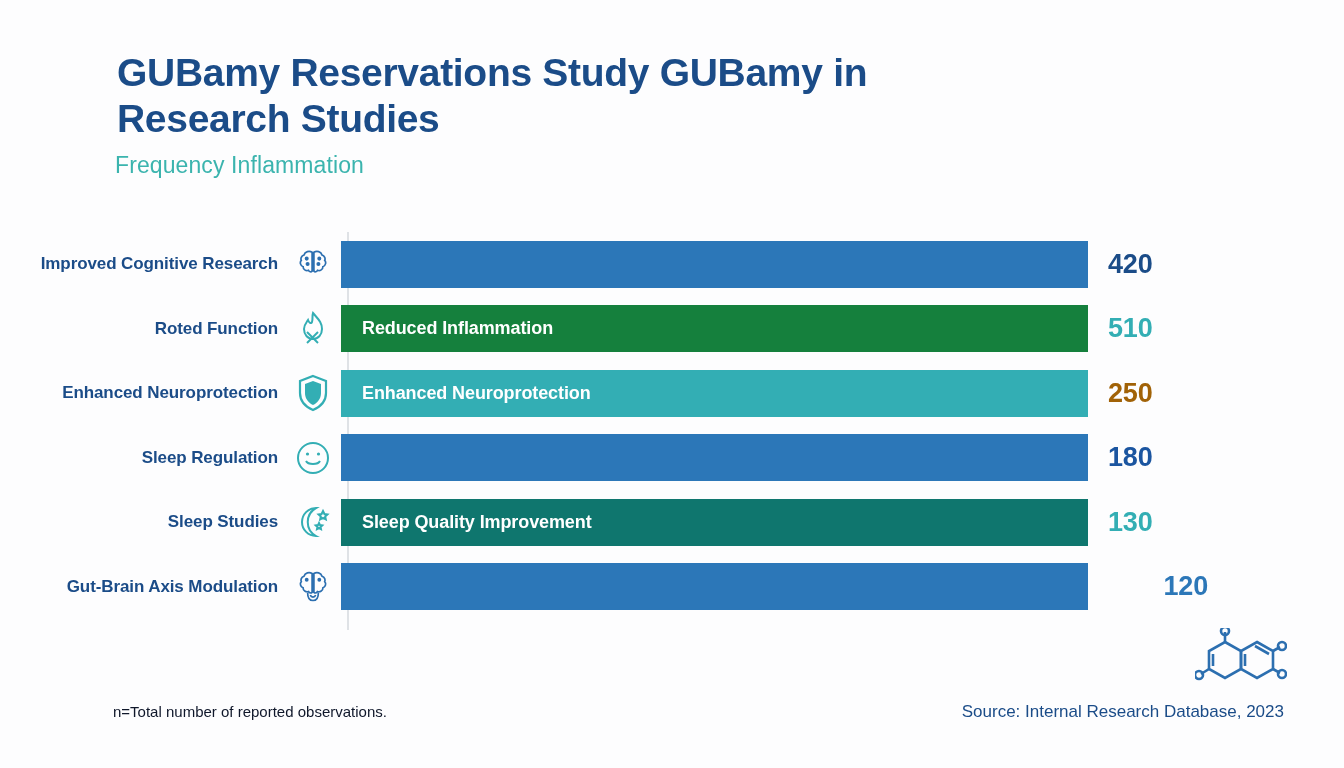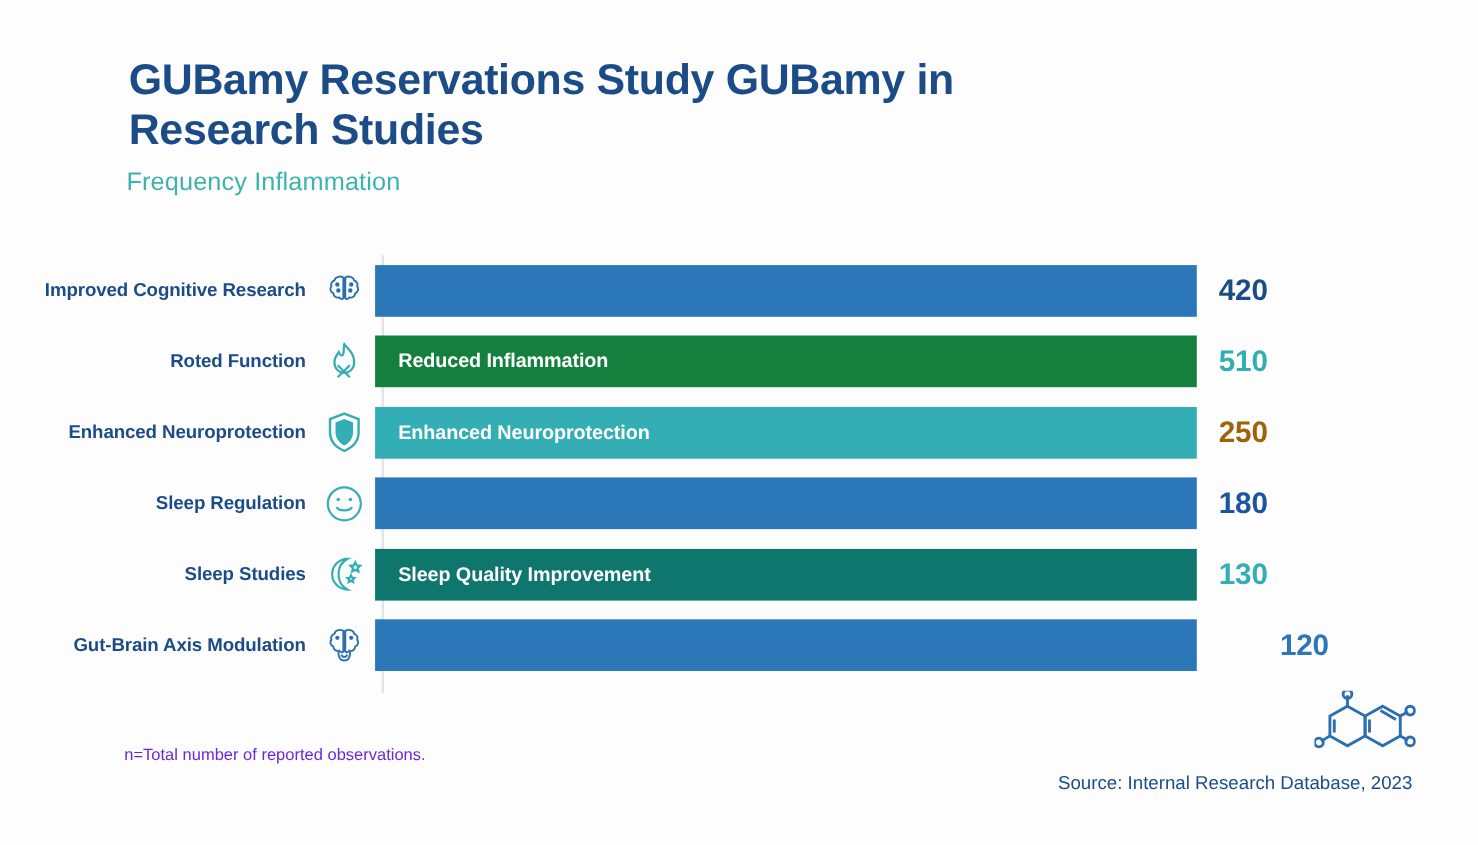--- a/index.html
+++ b/index.html
@@ -113,23 +113,23 @@
     font-size: 27px;
     font-weight: bold;
     box-sizing: border-box;
     letter-spacing: -0.2px;
   }
 
   
   .footer-note {
     position: absolute;
     left: 113px;
-    top: 678px;
+    top: 703px;
     font-size: 15px;
-    color: #6d28d9;
+    color: #0f172a;
   }
   .footer-source {
     position: absolute;
     right: 60px;
     top: 702px;
     font-size: 17px;
     color: #1b4c88;
     margin-left: 32px;
   }
   .molecule {

